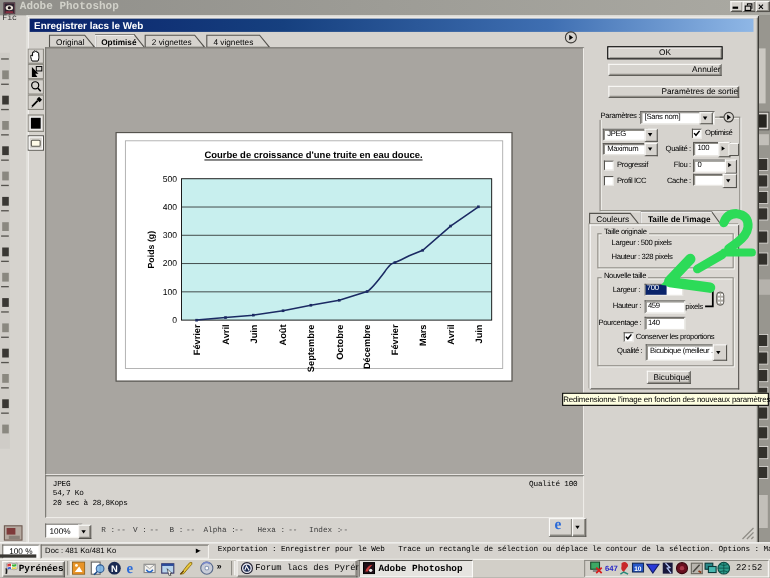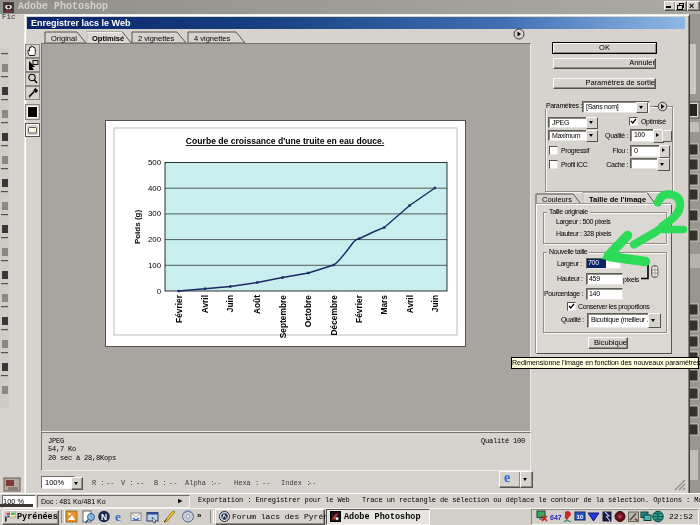--- a/index.html
+++ b/index.html
@@ -234,21 +234,21 @@
 <div class="abs txt" style="left:262px;top:479px;font-size:7px;color:#3c3c3c;">--</div>
 <div class="abs txt" style="left:281px;top:479px;font-size:7px;color:#3c3c3c;">Index :</div>
 <div class="abs txt" style="left:308px;top:479px;font-size:7px;color:#3c3c3c;">--</div>
 <div class="abs btn" style="left:499px;top:471px;width:20px;height:15px;"></div>
 <div class="abs" style="left:504px;top:471px;width:12px;height:14px;font-family:'Liberation Serif',serif;font-weight:bold;font-size:14px;color:#2a6ad8;line-height:14px;">e</div>
 <div class="abs btn" style="left:520px;top:471px;width:11px;height:15px;"></div>
 <div class="abs" style="left:522.5px;top:477.5px;width:0;height:0;border-left:2.5px solid transparent;border-right:2.5px solid transparent;border-top:3px solid #000;"></div>
 
 <div class="abs" style="left:552px;top:42px;width:103px;height:10px;border:1px solid #000;background:#d6d3ce;box-shadow:inset 1px 1px 0 #fbfaf8,inset -1px -1px 0 #8f8d86;font-size:7.5px;text-align:center;line-height:9.5px;">OK</div>
 <div class="abs btn" style="left:553px;top:58px;width:101px;height:9px;font-size:7.5px;line-height:8.5px;">Annuler</div>
-<div class="abs btn" style="left:553px;top:78px;width:101px;height:9px;font-size:7.5px;line-height:8.5px;">Paramètres de sortie</div>
+<div class="abs btn" style="left:553px;top:78px;width:101px;height:9px;font-size:7.5px;line-height:8.5px;padding-left:16px;">Paramètres de sortie</div>
 
 <div class="grp" style="left:545px;top:106px;width:126px;height:84px;"></div>
 <div class="lbl" style="left:544px;top:102px;background:#d6d3ce;padding:0 2px;">Paramètres :</div>
 <div class="fld" style="left:582px;top:101px;width:63px;height:9px;padding:1px 0 0 3px;">[Sans nom]</div>
 <div class="dab" style="left:636px;top:102px;width:10px;height:9px;"></div>
 <div class="tri" style="left:638.5px;top:105.5px;"></div>
 <svg class="abs" style="left:654px;top:100px;" width="14" height="13" viewBox="0 0 14 13">
  <line x1="0" y1="6.5" x2="4" y2="6.5" stroke="#55534e" stroke-width="1"></line>
  <circle cx="8.5" cy="6.5" r="4.3" fill="#d6d3ce" stroke="#3f3d39" stroke-width="1"></circle>
  <path d="M7 4 L10.5 6.5 L7 9 Z" fill="#000"></path>
@@ -341,21 +341,21 @@
  <g stroke="#8f8d86" stroke-width="1.2">
   <line x1="3" y1="12" x2="13" y2="2"></line>
       <line x1="7" y1="12" x2="13" y2="6"></line>
       <line x1="11" y1="12" x2="13" y2="10"></line>
  </g>
 </svg>
 
 <div class="abs" style="left:511px;top:357px;width:186px;height:10px;background:#ffffe1;border:1px solid #000;font-size:7.2px;letter-spacing:-0.15px;color:#000;text-align:center;line-height:9.5px;white-space:nowrap;">Redimensionne l'image en fonction des nouveaux paramètres.</div>
 
 <div class="abs face" style="left:0;top:493px;width:700px;height:15px;border-top:1px solid #fff;"></div>
-<div class="abs white-in" style="left:2px;top:495px;width:32px;height:11px;background:#fff;font-size:7.5px;text-align:left;line-height:11px;">100 %</div>
+<div class="abs white-in" style="left:2px;top:495px;width:32px;height:11px;background:#fff;font-size:7.5px;text-align:center;line-height:11px;">100 %</div>
 <div class="abs bevel-in" style="left:37px;top:495px;width:148px;height:11px;font-size:7px;line-height:11px;padding-left:3px;">Doc : 481 Ko/481 Ko</div>
 <div class="abs txt" style="left:178px;top:495.5px;font-size:7.5px;">▶</div>
 <div class="abs txt" style="left:198px;top:496px;font-size:7px;letter-spacing:-0.1px;white-space:nowrap;">Exportation : Enregistrer pour le Web&nbsp;&nbsp;&nbsp;Trace un rectangle de sélection ou déplace le contour de la sélection. Options : Majuscule, Alt et Ctrl.</div>
 
 <div class="abs" style="left:0;top:504px;width:33px;height:2.5px;background:#3a3834;"></div>
 
 <div class="abs" style="left:0;top:508px;width:700px;height:17px;background:#d2cfc8;border-top:1px solid #f4f2ee;"></div>
 
 <div class="abs btn" style="left:2px;top:510px;width:55px;height:13px;"></div>
 <svg class="abs" style="left:4px;top:511px;" width="13" height="11" viewBox="0 0 13 11">

